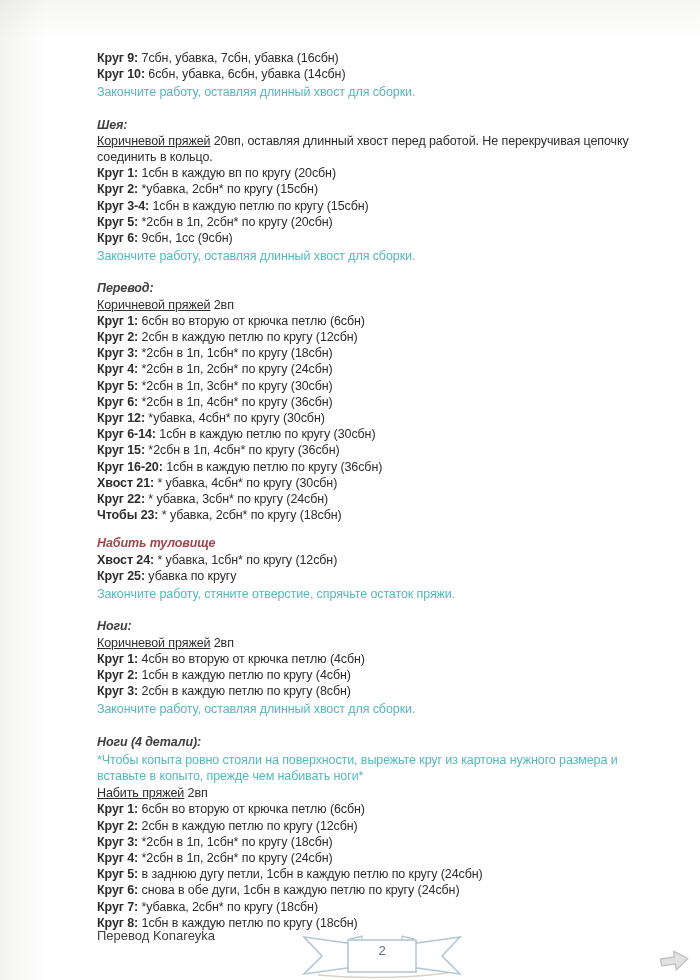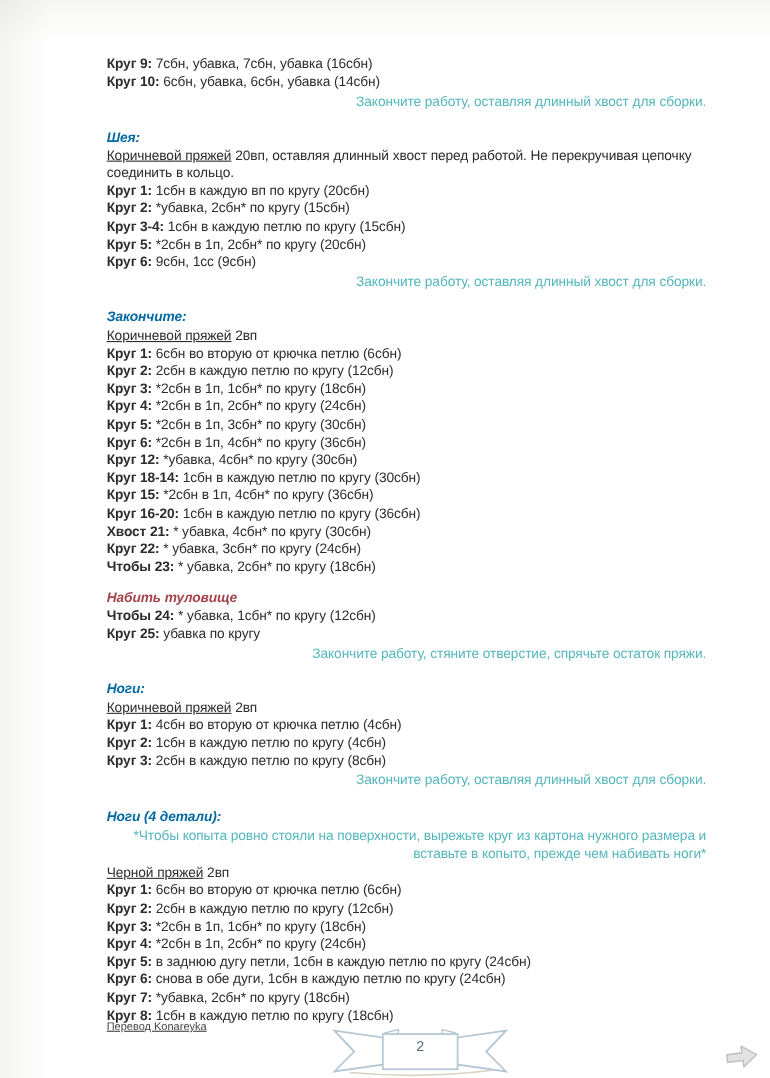--- a/index.html
+++ b/index.html
@@ -21,35 +21,35 @@
   .doc{
     position:absolute;
     left:97px;top:50px;
     width:545px;
     font-size:12.5px;
     line-height:16.2px;
     letter-spacing:-0.1px;
   }
   .section-header{
     font-weight:bold;font-style:italic;
-    color:#0369a1;
+    color:#404040;
     margin-top:16px;
   }
   .line{white-space:normal;}
   .lbl{font-weight:bold;}
   .cnt{}
-  .finish{color:#55b6bc;margin-top:2px;margin-bottom:1px;text-align:right;}
+  .finish{color:#55b6bc;margin-top:2px;margin-bottom:1px;}
   .yarn-u{text-decoration:underline;text-align:center;}
   .note-red{color:#a4454e;font-weight:bold;font-style:italic;margin-top:12px;}
   .footer{
     position:absolute;left:0;top:922px;width:700px;height:58px;
   }
   .credit{
     position:absolute;left:97px;top:6px;
-    font-size:10px;color:#3f3f3f;text-decoration:underline;
+    font-size:13px;color:#3f3f3f;
   }
   .banner-wrap{
     position:absolute;left:298px;top:4px;width:168px;height:54px;
   }
   .banner-num{
     position:absolute;left:0;top:17px;width:168px;
     text-align:center;
     font-size:13px;color:#5a6e7c;
   }
   .next-arrow{
@@ -73,52 +73,52 @@
         <div class="section-header">Шея:</div>
         <div class="line"><span class="yarn-u">Коричневой пряжей</span> 20вп, оставляя длинный хвост перед работой. Не перекручивая цепочку соединить в кольцо.</div>
         <div class="line round"><span class="lbl">Круг 1:</span> 1сбн в каждую вп по кругу <span class="cnt">(20сбн)</span></div>
         <div class="line round"><span class="lbl">Круг 2:</span> *убавка, 2сбн* по кругу <span class="cnt">(15сбн)</span></div>
         <div class="line round"><span class="lbl">Круг 3-4:</span> 1сбн в каждую петлю по кругу <span class="cnt">(15сбн)</span></div>
         <div class="line round"><span class="lbl">Круг 5:</span> *2сбн в 1п, 2сбн* по кругу <span class="cnt">(20сбн)</span></div>
         <div class="line round"><span class="lbl">Круг 6:</span> 9сбн, 1сс <span class="cnt">(9сбн)</span></div>
         <div class="line finish">Закончите работу, оставляя длинный хвост для сборки.</div>
       </div>
       <div class="section">
-        <div class="section-header">Закончите:</div>
+        <div class="section-header">Перевод:</div>
         <div class="line"><span class="yarn-u">Коричневой пряжей</span> 2вп</div>
         <div class="line round"><span class="lbl">Круг 1:</span> 6сбн во вторую от крючка петлю <span class="cnt">(6сбн)</span></div>
         <div class="line round"><span class="lbl">Круг 2:</span> 2сбн в каждую петлю по кругу <span class="cnt">(12сбн)</span></div>
         <div class="line round"><span class="lbl">Круг 3:</span> *2сбн в 1п, 1сбн* по кругу <span class="cnt">(18сбн)</span></div>
         <div class="line round"><span class="lbl">Круг 4:</span> *2сбн в 1п, 2сбн* по кругу <span class="cnt">(24сбн)</span></div>
         <div class="line round"><span class="lbl">Круг 5:</span> *2сбн в 1п, 3сбн* по кругу <span class="cnt">(30сбн)</span></div>
         <div class="line round"><span class="lbl">Круг 6:</span> *2сбн в 1п, 4сбн* по кругу <span class="cnt">(36сбн)</span></div>
         <div class="line round"><span class="lbl">Круг 12:</span> *убавка, 4сбн* по кругу <span class="cnt">(30сбн)</span></div>
-        <div class="line round"><span class="lbl">Круг 18-14:</span> 1сбн в каждую петлю по кругу <span class="cnt">(30сбн)</span></div>
+        <div class="line round"><span class="lbl">Круг 6-14:</span> 1сбн в каждую петлю по кругу <span class="cnt">(30сбн)</span></div>
         <div class="line round"><span class="lbl">Круг 15:</span> *2сбн в 1п, 4сбн* по кругу <span class="cnt">(36сбн)</span></div>
         <div class="line round"><span class="lbl">Круг 16-20:</span> 1сбн в каждую петлю по кругу <span class="cnt">(36сбн)</span></div>
         <div class="line round"><span class="lbl">Хвост 21:</span> * убавка, 4сбн* по кругу <span class="cnt">(30сбн)</span></div>
         <div class="line round"><span class="lbl">Круг 22:</span> * убавка, 3сбн* по кругу <span class="cnt">(24сбн)</span></div>
         <div class="line round"><span class="lbl">Чтобы 23:</span> * убавка, 2сбн* по кругу <span class="cnt">(18сбн)</span></div>
         <div class="line note-red">Набить туловище</div>
-        <div class="line round"><span class="lbl">Чтобы 24:</span> * убавка, 1сбн* по кругу <span class="cnt">(12сбн)</span></div>
+        <div class="line round"><span class="lbl">Хвост 24:</span> * убавка, 1сбн* по кругу <span class="cnt">(12сбн)</span></div>
         <div class="line round"><span class="lbl">Круг 25:</span> убавка по кругу</div>
         <div class="line finish">Закончите работу, стяните отверстие, спрячьте остаток пряжи.</div>
       </div>
       <div class="section">
         <div class="section-header">Ноги:</div>
         <div class="line"><span class="yarn-u">Коричневой пряжей</span> 2вп</div>
         <div class="line round"><span class="lbl">Круг 1:</span> 4сбн во вторую от крючка петлю <span class="cnt">(4сбн)</span></div>
         <div class="line round"><span class="lbl">Круг 2:</span> 1сбн в каждую петлю по кругу <span class="cnt">(4сбн)</span></div>
         <div class="line round"><span class="lbl">Круг 3:</span> 2сбн в каждую петлю по кругу <span class="cnt">(8сбн)</span></div>
         <div class="line finish">Закончите работу, оставляя длинный хвост для сборки.</div>
       </div>
       <div class="section">
         <div class="section-header">Ноги (4 детали):</div>
         <div class="line finish">*Чтобы копыта ровно стояли на поверхности, вырежьте круг из картона нужного размера и вставьте в копыто, прежде чем набивать ноги*</div>
-        <div class="line"><span class="yarn-u">Черной пряжей</span> 2вп</div>
+        <div class="line"><span class="yarn-u">Набить пряжей</span> 2вп</div>
         <div class="line round"><span class="lbl">Круг 1:</span> 6сбн во вторую от крючка петлю <span class="cnt">(6сбн)</span></div>
         <div class="line round"><span class="lbl">Круг 2:</span> 2сбн в каждую петлю по кругу <span class="cnt">(12сбн)</span></div>
         <div class="line round"><span class="lbl">Круг 3:</span> *2сбн в 1п, 1сбн* по кругу <span class="cnt">(18сбн)</span></div>
         <div class="line round"><span class="lbl">Круг 4:</span> *2сбн в 1п, 2сбн* по кругу <span class="cnt">(24сбн)</span></div>
         <div class="line round"><span class="lbl">Круг 5:</span> в заднюю дугу петли, 1сбн в каждую петлю по кругу <span class="cnt">(24сбн)</span></div>
         <div class="line round"><span class="lbl">Круг 6:</span> снова в обе дуги, 1сбн в каждую петлю по кругу <span class="cnt">(24сбн)</span></div>
         <div class="line round"><span class="lbl">Круг 7:</span> *убавка, 2сбн* по кругу <span class="cnt">(18сбн)</span></div>
         <div class="line round"><span class="lbl">Круг 8:</span> 1сбн в каждую петлю по кругу <span class="cnt">(18сбн)</span></div>
       </div>
     </div>

